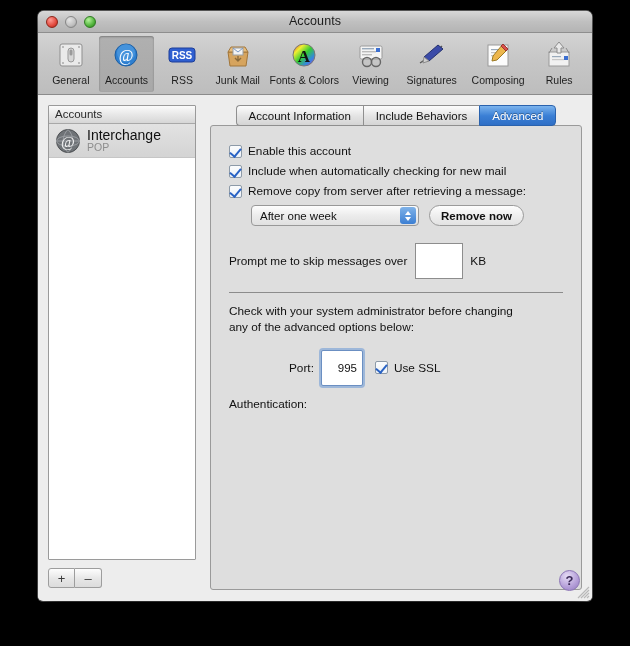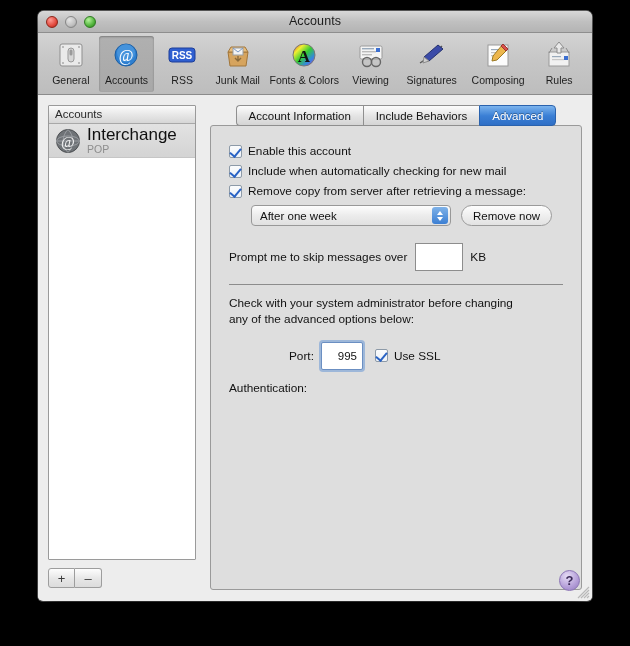--- a/index.html
+++ b/index.html
@@ -92,21 +92,21 @@
   }
   .acct-row {
     height: 34px;
     display: flex; align-items: center;
     padding-left: 5px;
     background: linear-gradient(to bottom, #e2e2e2, #d4d4d4);
     border-bottom: 1px solid #c6c6c6;
   }
   .acct-icon { width: 28px; height: 28px; flex: 0 0 28px; }
   .acct-text { margin-left: 5px; line-height: 1.05; }
-  .acct-name { font-size: 17px; color: #101010; }
+  .acct-name { font-size: 14px; color: #101010; }
   .acct-type { font-size: 10.5px; color: #8d8d8d; }
 
   #sidebar-buttons { height: 30px; padding-top: 8px; display: flex; }
   .pm-btn {
     width: 27px; height: 20px;
     background: linear-gradient(to bottom, #fdfdfd, #e6e6e6 55%, #dcdcdc);
     border: 1px solid #9d9d9d;
     font-size: 13px; color: #3a3a3a;
     display: flex; align-items: center; justify-content: center;
     cursor: default;
@@ -200,26 +200,27 @@
 
   .pill-btn {
     height: 21px;
     padding: 0 11px;
     border-radius: 11px;
     background: linear-gradient(to bottom, #fdfdfd, #eeeeee 52%, #e2e2e2);
     border: 1px solid #9a9a9a;
     font-size: 11.5px; color: #111;
     display: flex; align-items: center;
     cursor: default;
+    font-weight: bold;
   }
 
   .txt-field {
     background: #fff;
     border: 1px solid #8d8d8d;
-    height: 28px;
+    height: 36px;
     font-size: 11.5px; color: #111;
     display: flex; align-items: center;
     padding: 0 5px;
   }
   .txt-field.focused {
     border: 1px solid #6b8fc2;
     box-shadow: 0 0 0 2px rgba(104,152,214,.55);
     border-radius: 2px;
     justify-content: flex-end;
   }
@@ -425,21 +426,21 @@
           <div class="cbox checked"></div>
           <div class="chk-label">Include when automatically checking for new mail</div>
         </div>
 
         <div class="chk-row" style="margin-bottom:7px">
           <div class="cbox checked"></div>
           <div class="chk-label">Remove copy from server after retrieving a message:</div>
         </div>
 
         <div class="row" style="margin-left:22px">
-          <div class="popup" style="width:200px">
+          <div class="popup" style="width:168px">
             <span>After one week</span>
             <span class="arrows">
                 <i class="up"></i>
                 <i class="dn"></i>
               </span>
           </div>
           <div class="pill-btn" style="margin-left:10px">Remove now</div>
         </div>
 
         <div class="row" style="margin-top:17px">

